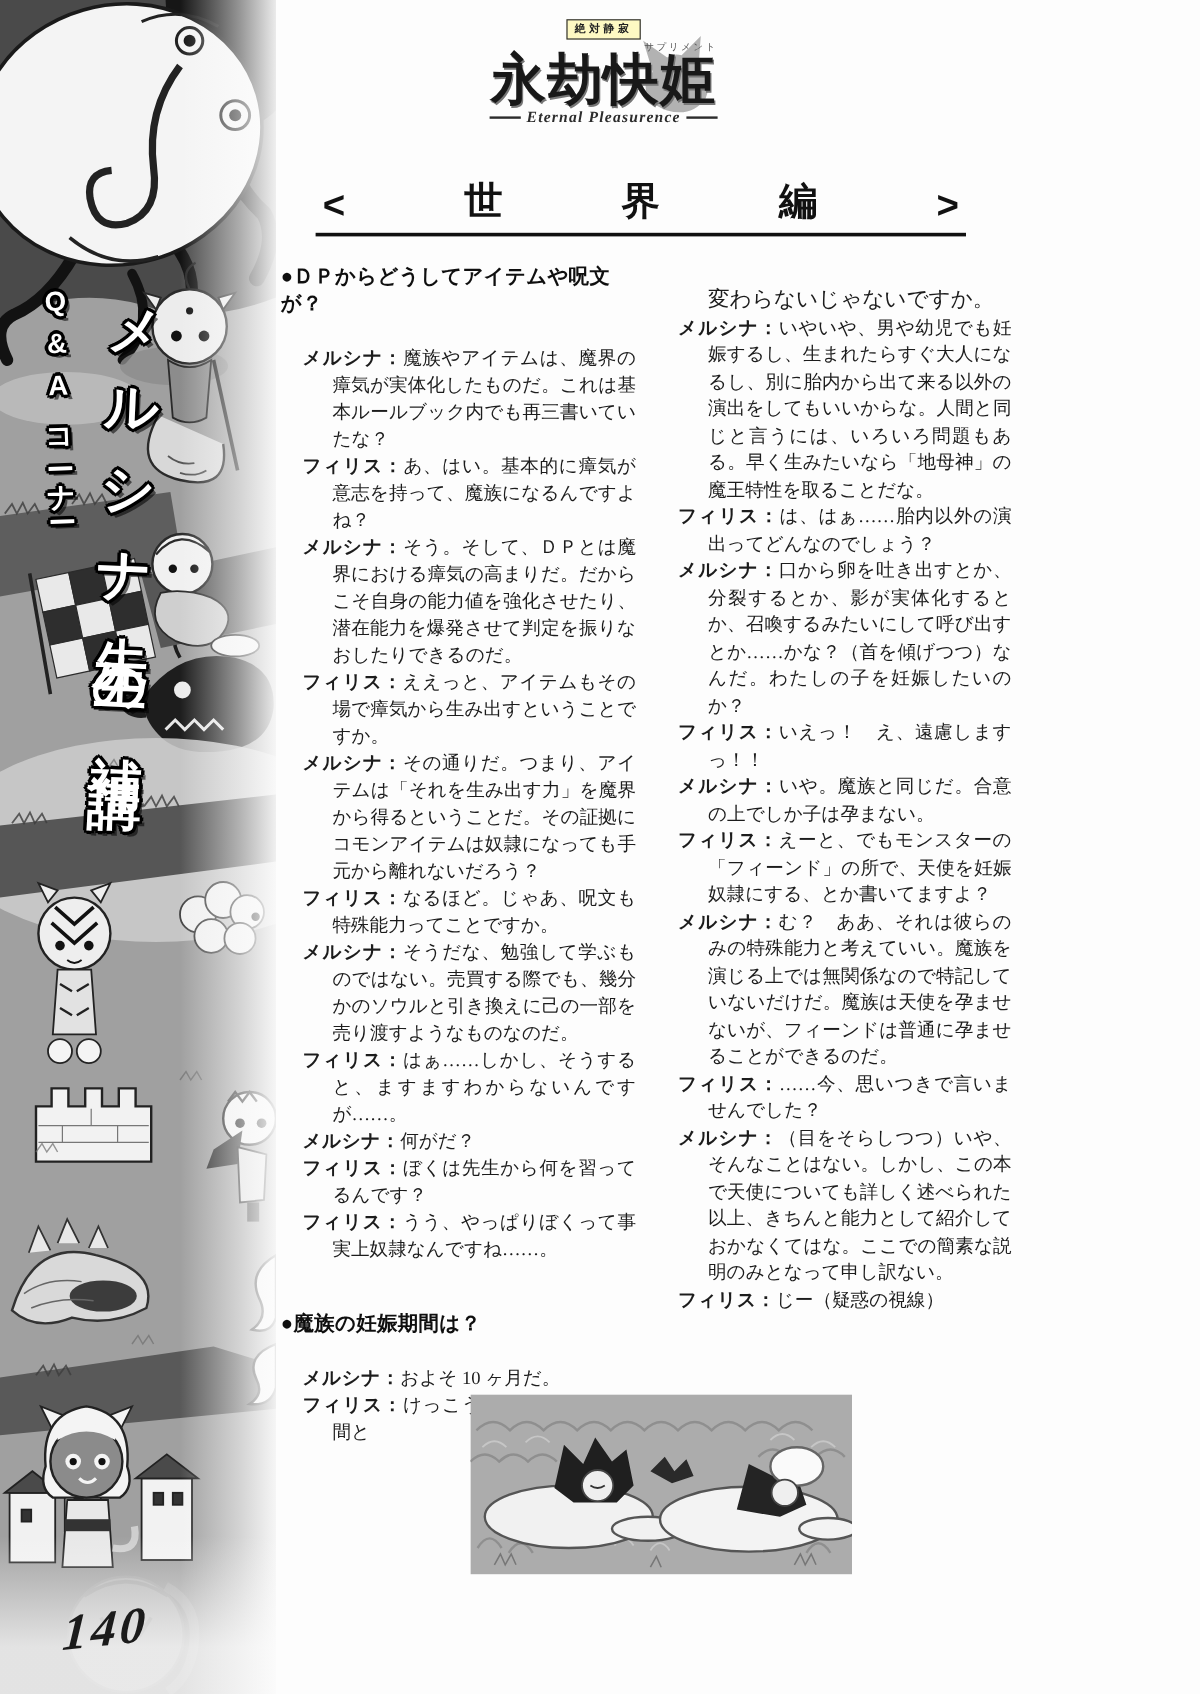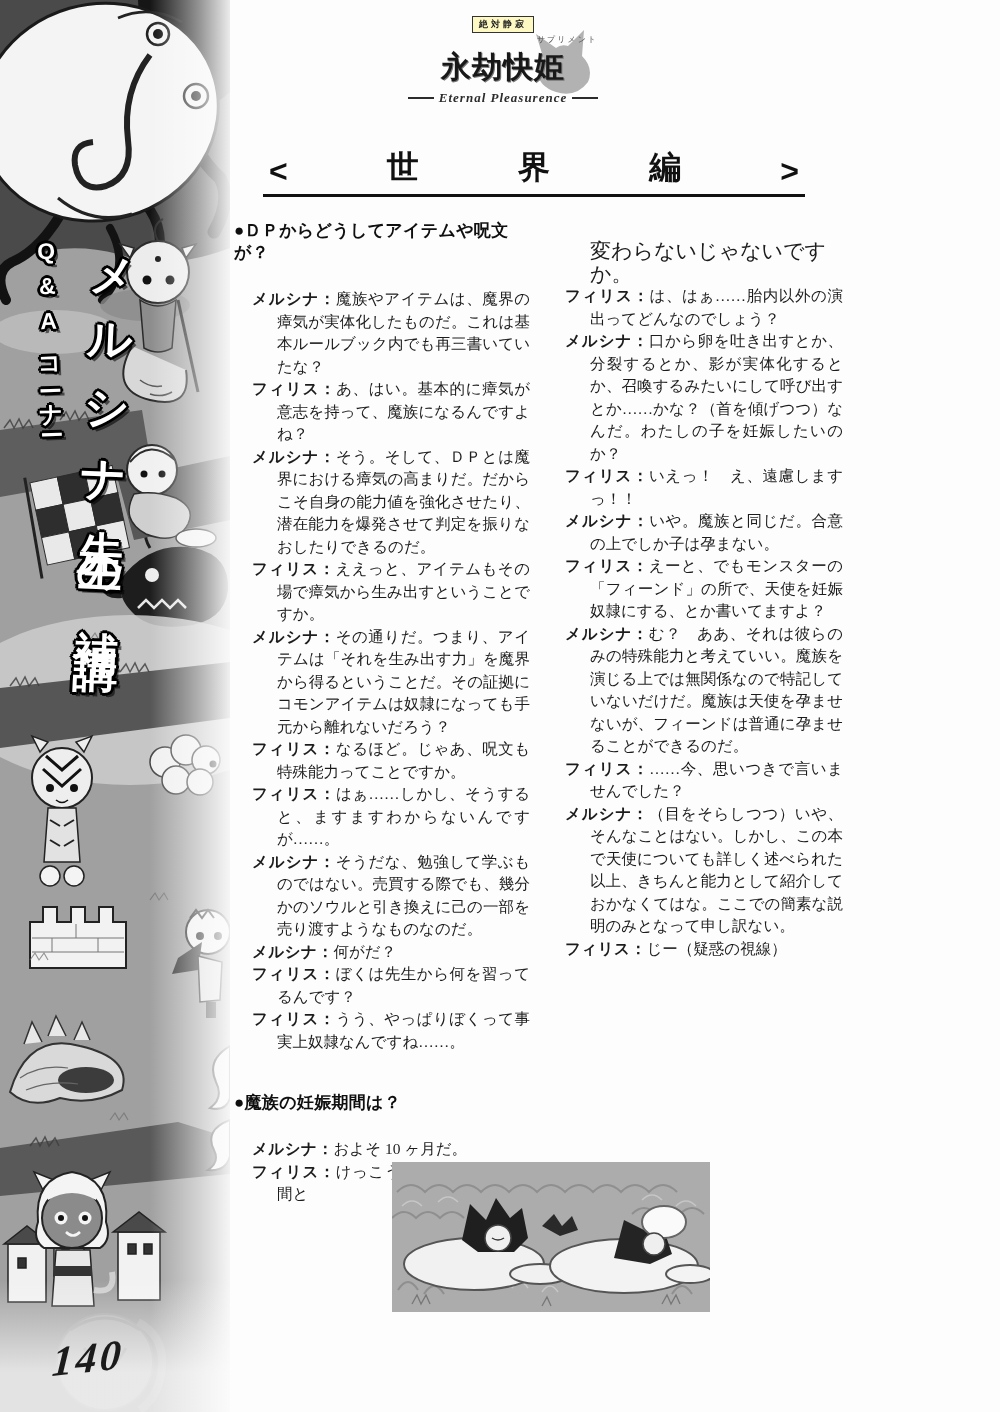--- a/index.html
+++ b/index.html
@@ -40,21 +40,21 @@
     display:inline-block; position:relative; font-family:"Liberation Sans", sans-serif;
     font-size:9px; letter-spacing:3px; color:#222; border:1px solid #333;
     background:#fef9c3; padding:1px 6px; margin-top:4px; font-weight:bold;
   }
   .logo-sub {
     position:relative; font-family:"Liberation Sans", sans-serif; font-size:8px;
     letter-spacing:2px; color:#555; margin-top:1px; text-align:right; padding-left:28px;
   }
   .logo-title {
     position:relative; font-family:"Liberation Serif", serif; font-weight:bold;
-    font-size:30px; line-height:44px; color:#181818; letter-spacing:1px;
+    font-size:46px; line-height:44px; color:#181818; letter-spacing:1px;
     text-shadow:1px 1px 0 #777;
   }
   .logo-banner { position:relative; display:flex; align-items:center; gap:5px; margin-top:1px; }
   .logo-banner .rule { flex:1; height:0; border-top:2px solid #2c2c2c; }
   .logo-banner .txt {
     font-family:"Liberation Serif", serif; font-style:italic; font-weight:bold;
     font-size:13px; color:#2c2c2c; letter-spacing:1px; white-space:nowrap;
   }
 
   
@@ -74,21 +74,21 @@
     font-family:Liberation Serif, serif; font-weight:bold;
     font-size:17px; line-height:22px; margin:0 0 24px 2px; color:#0f0f0f;
     letter-spacing:.3px;
   }
   .col > .question:not(:first-child) { margin-top:39px; }
   .dialogue {
     font-family:"Liberation Serif", serif; font-size:15.5px; line-height:22.5px;
     text-align:justify; padding-left:45px; text-indent:-25px;
   }
   .continuation {
-    font-family:Liberation Sans, sans-serif; font-size:21px; line-height:22.5px;
+    font-family:Liberation Mono, monospace; font-size:18px; line-height:22.5px;
     padding-left:45px;
   }
   .speaker { font-family:"Liberation Sans", sans-serif; font-weight:bold; font-size:15.5px; letter-spacing:.5px; }
 
   
   .bottom-illo { position:absolute; left:392px; top:1162px; width:318px; height:150px; }
 
   
   .page-number {
     position:absolute; left:52px; top:1334px;
@@ -309,31 +309,32 @@
   </div>
 
   <div id="col-left" class="col col-left">
       <div class="question">●ＤＰからどうしてアイテムや呪文が？</div>
       <div class="dialogue"><span class="speaker">メルシナ：</span>魔族やアイテムは、魔界の瘴気が実体化したものだ。これは基本ルールブック内でも再三書いていたな？</div>
       <div class="dialogue"><span class="speaker">フィリス：</span>あ、はい。基本的に瘴気が意志を持って、魔族になるんですよね？</div>
       <div class="dialogue"><span class="speaker">メルシナ：</span>そう。そして、ＤＰとは魔界における瘴気の高まりだ。だからこそ自身の能力値を強化させたり、潜在能力を爆発させて判定を振りなおしたりできるのだ。</div>
       <div class="dialogue"><span class="speaker">フィリス：</span>ええっと、アイテムもその場で瘴気から生み出すということですか。</div>
       <div class="dialogue"><span class="speaker">メルシナ：</span>その通りだ。つまり、アイテムは「それを生み出す力」を魔界から得るということだ。その証拠にコモンアイテムは奴隷になっても手元から離れないだろう？</div>
       <div class="dialogue"><span class="speaker">フィリス：</span>なるほど。じゃあ、呪文も特殊能力ってことですか。</div>
+      <div class="dialogue"><span class="speaker">メルシナ：</span>そうだな、勉強して学ぶものではない。売買する際でも、幾分かのソウルと引き換えに己の一部を売り渡すようなものなのだ。</div>
       <div class="dialogue"><span class="speaker">フィリス：</span>はぁ……しかし、そうすると、ますますわからないんですが……。</div>
-      <div class="dialogue"><span class="speaker">メルシナ：</span>そうだな、勉強して学ぶものではない。売買する際でも、幾分かのソウルと引き換えに己の一部を売り渡すようなものなのだ。</div>
       <div class="dialogue"><span class="speaker">メルシナ：</span>何がだ？</div>
       <div class="dialogue"><span class="speaker">フィリス：</span>ぼくは先生から何を習ってるんです？</div>
       <div class="dialogue"><span class="speaker">フィリス：</span>うう、やっぱりぼくって事実上奴隷なんですね……。</div>
       <div class="question">●魔族の妊娠期間は？</div>
       <div class="dialogue"><span class="speaker">メルシナ：</span>およそ 10 ヶ月だ。</div>
       <div class="dialogue"><span class="speaker">フィリス：</span>けっこう長いんですね。人間と</div>
     </div>
   <div id="col-right" class="col col-right">
       <div class="continuation">変わらないじゃないですか。</div>
+      <div class="dialogue"><span class="speaker">メルシナ：</span>いやいや、男や幼児でも妊娠するし、生まれたらすぐ大人になるし、別に胎内から出て来る以外の演出をしてもいいからな。人間と同じと言うには、いろいろ問題もある。早く生みたいなら「地母神」の魔王特性を取ることだな。</div>
       <div class="dialogue"><span class="speaker">フィリス：</span>は、はぁ……胎内以外の演出ってどんなのでしょう？</div>
       <div class="dialogue"><span class="speaker">メルシナ：</span>口から卵を吐き出すとか、分裂するとか、影が実体化するとか、召喚するみたいにして呼び出すとか……かな？（首を傾げつつ）なんだ。わたしの子を妊娠したいのか？</div>
       <div class="dialogue"><span class="speaker">フィリス：</span>いえっ！　え、遠慮しますっ！！</div>
       <div class="dialogue"><span class="speaker">メルシナ：</span>いや。魔族と同じだ。合意の上でしか子は孕まない。</div>
       <div class="dialogue"><span class="speaker">フィリス：</span>えーと、でもモンスターの「フィーンド」の所で、天使を妊娠奴隷にする、とか書いてますよ？</div>
       <div class="dialogue"><span class="speaker">メルシナ：</span>む？　ああ、それは彼らのみの特殊能力と考えていい。魔族を演じる上では無関係なので特記していないだけだ。魔族は天使を孕ませないが、フィーンドは普通に孕ませることができるのだ。</div>
       <div class="dialogue"><span class="speaker">フィリス：</span>……今、思いつきで言いませんでした？</div>
       <div class="dialogue"><span class="speaker">メルシナ：</span>（目をそらしつつ）いや、そんなことはない。しかし、この本で天使についても詳しく述べられた以上、きちんと能力として紹介しておかなくてはな。ここでの簡素な説明のみとなって申し訳ない。</div>
       <div class="dialogue"><span class="speaker">フィリス：</span>じー（疑惑の視線）</div>
     </div>

